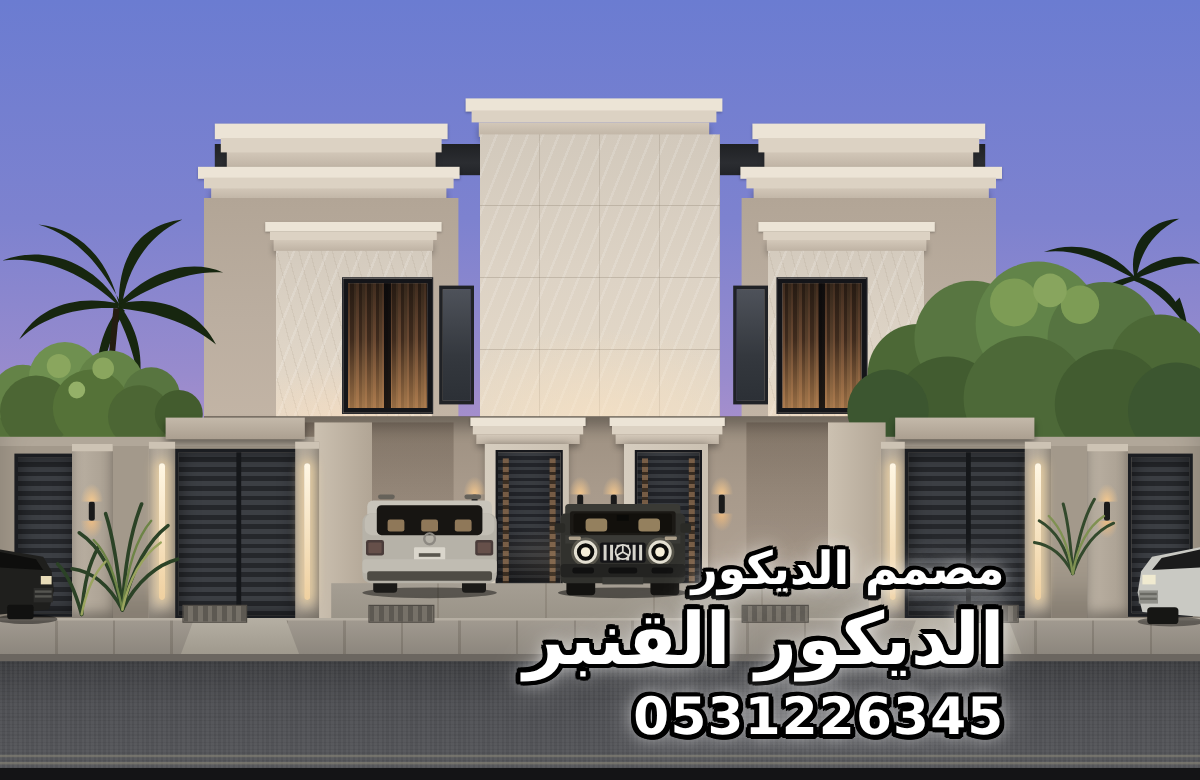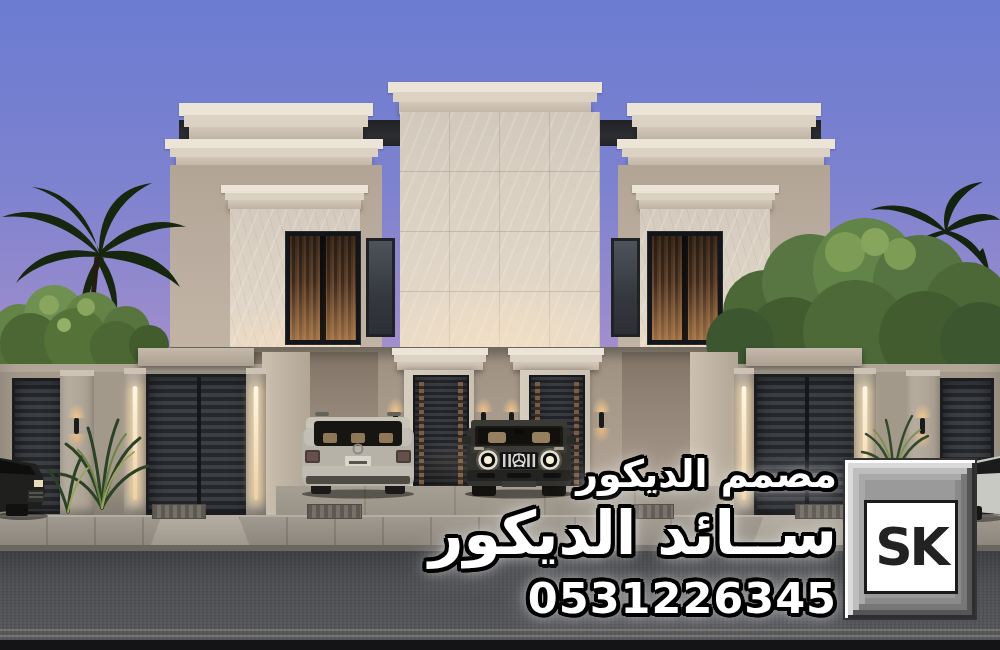--- a/index.html
+++ b/index.html
@@ -367,21 +367,18 @@
       </g>
       <g stroke="#7f9152" stroke-width="2">
         <path d="M44,76 C48,52 58,36 70,28"></path>
           <path d="M44,76 C40,52 34,38 24,28"></path>
       </g>
     </g>
   </svg>
 
   <div class="txt">
     <div class="outl t1" dir="rtl">مصمم الديكور</div>
-    <div class="outl t2" dir="rtl">ســائد الديكور</div>
+    <div class="outl t2" dir="rtl">الديكور القنبر</div>
     <div class="outl t3" dir="ltr">0531226345</div>
   </div>
 
-  <div class="sk">
-    <div class="sk-in">SK</div>
-  </div>
 
 </div>
 
 </body></html>

